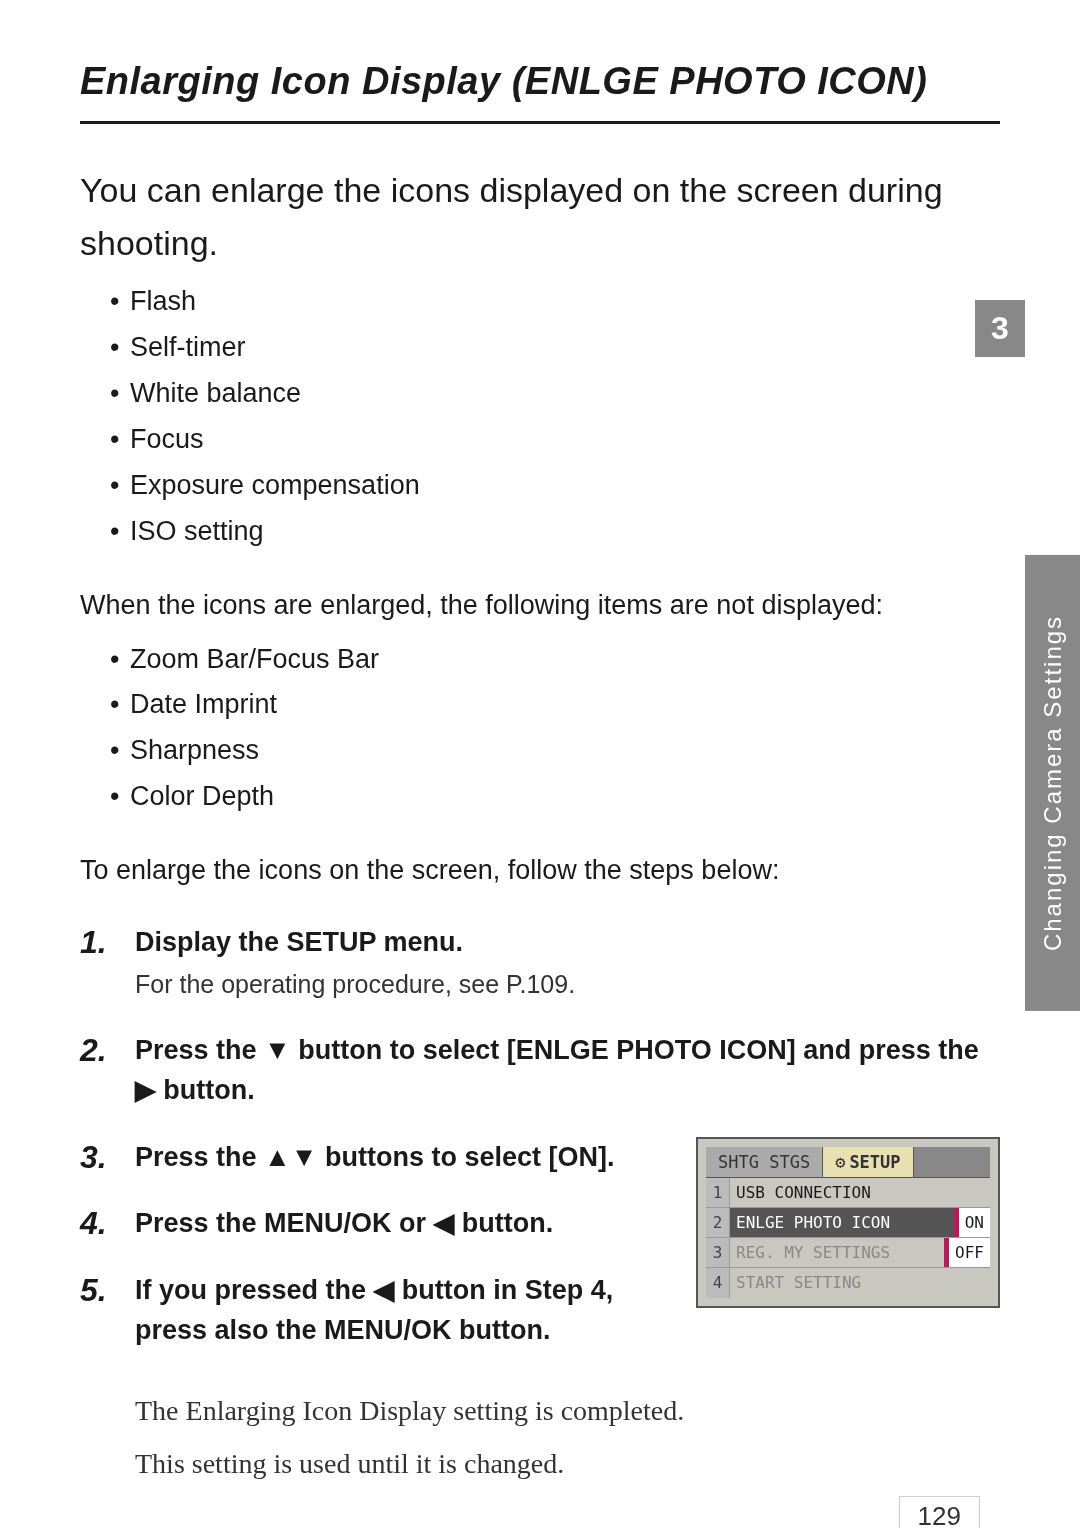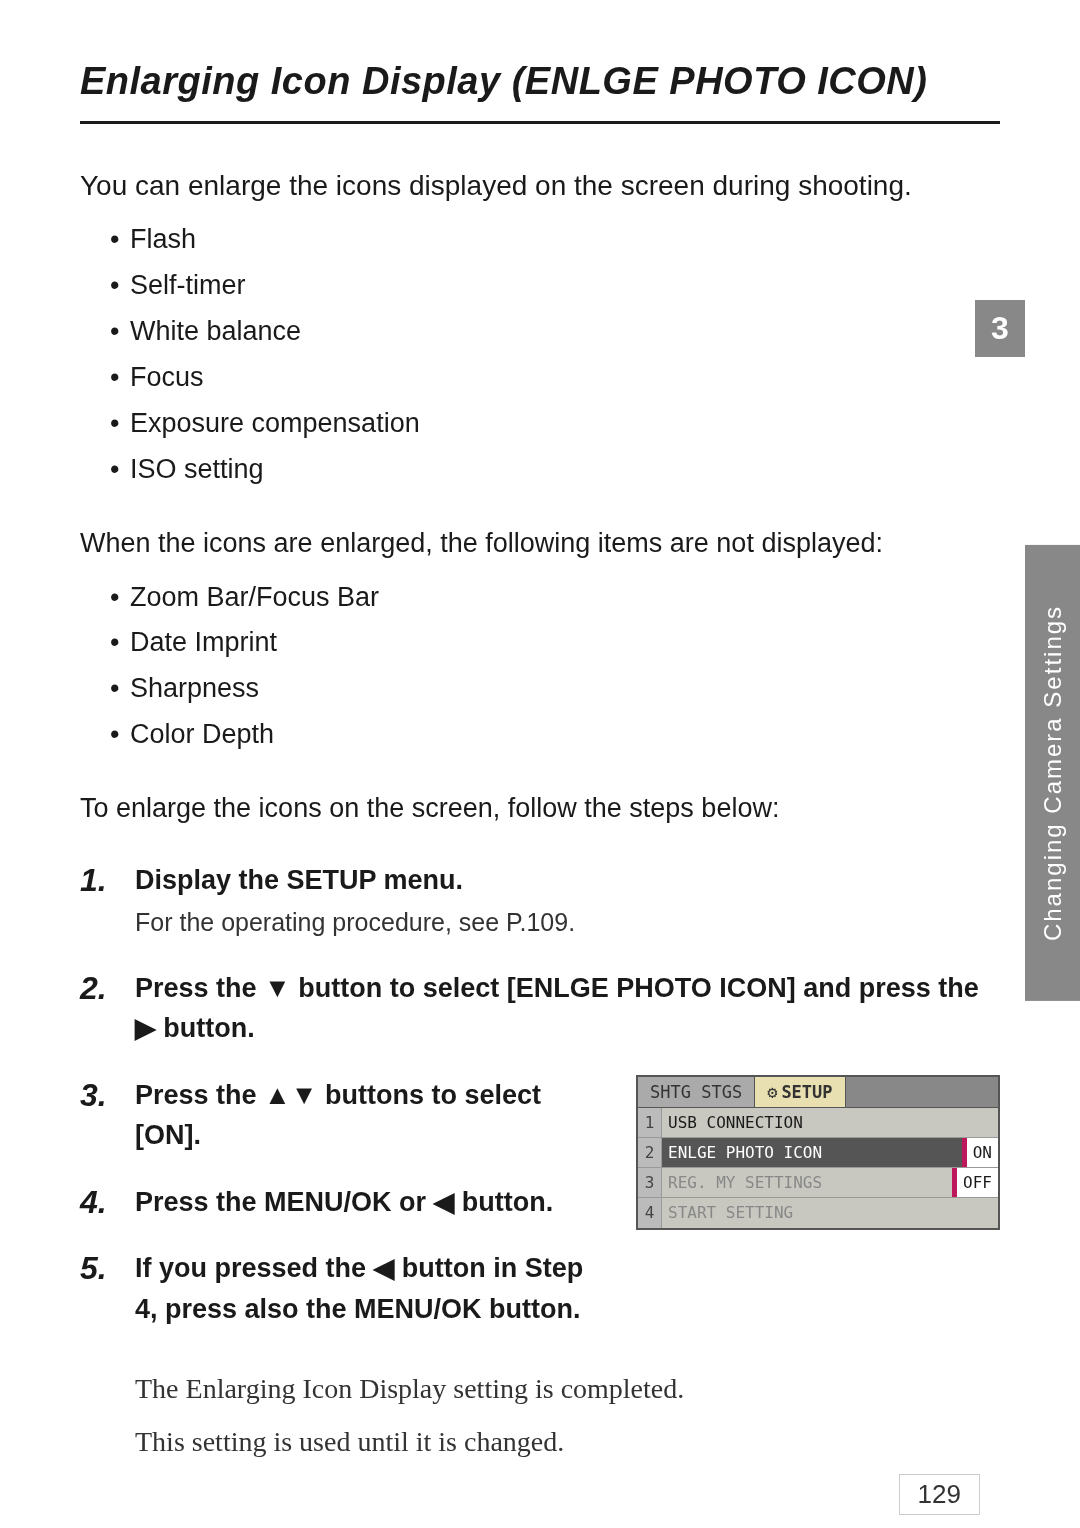--- a/index.html
+++ b/index.html
@@ -29,21 +29,21 @@
       font-size: 38px;
       font-weight: 900;
       font-style: italic;
       border-bottom: 3px solid #1a1a1a;
       padding-bottom: 18px;
       margin-bottom: 40px;
       letter-spacing: 0.5px;
     }
 
     .intro-text {
-      font-size: 28px;
+      font-size: 34px;
       line-height: 1.55;
       margin-bottom: 6px;
     }
 
     .bullet-list {
       list-style: none;
       margin: 10px 0 30px 30px;
       padding: 0;
     }
 
@@ -96,27 +96,27 @@
     }
 
     .step-content .step-sub {
       font-size: 25px;
       color: #333;
       line-height: 1.5;
       margin-top: 4px;
     }
 
     .camera-screen {
-      width: 364px;
+      width: 304px;
       min-width: 280px;
       border: 2px solid #555;
       background: #c8c8c0;
       font-size: 18px;
       font-family: monospace;
-      padding: 0;
+      padding: 8px;
       overflow: hidden;
       margin-top: 0;
       flex-shrink: 0;
     }
 
     .screen-header {
       display: flex;
       background: #888;
       border-bottom: 1px solid #555;
     }

